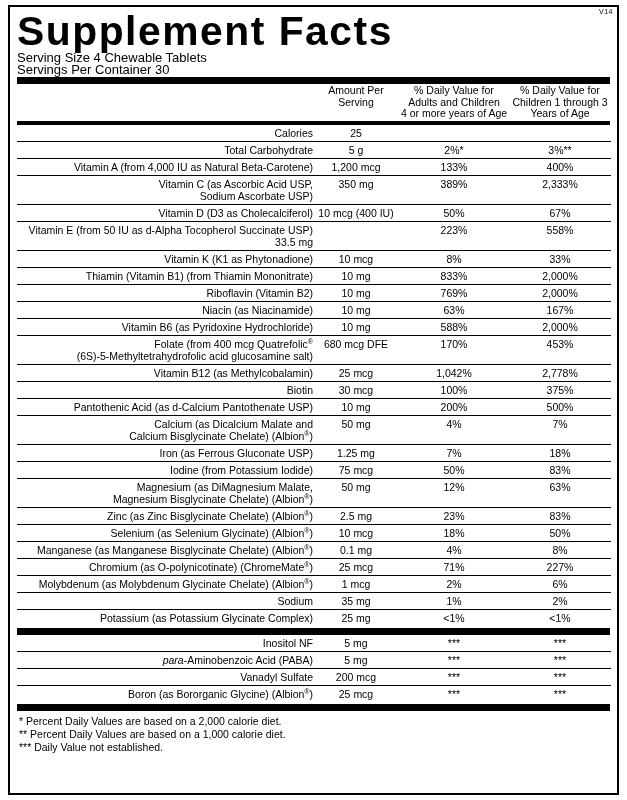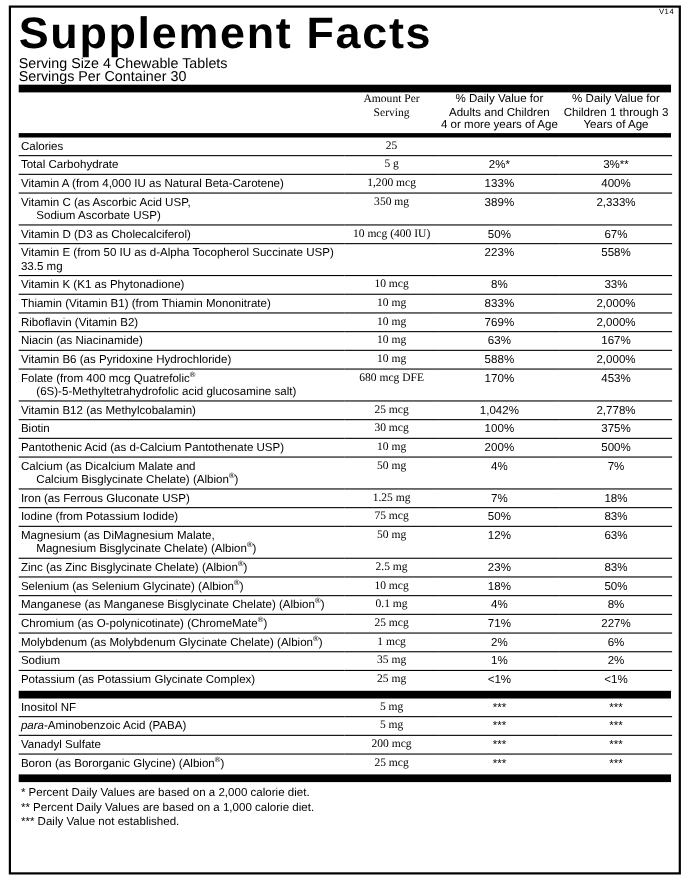--- a/index.html
+++ b/index.html
@@ -63,22 +63,22 @@
   table.facts {
     width: 100%;
     border-collapse: collapse;
     font-size: 10.5px;
     table-layout: fixed;
   }
   table.facts th, table.facts td {
     padding: 1px 0 1px 0;
     vertical-align: top;
   }
-  .col-name { width: 296px; text-align: left; padding-left: 2px !important; }
-  .col-amt  { width: 86px; text-align: center; font-family: Liberation Serif, serif; }
+  .col-name { width: 296px; text-align: right; padding-left: 2px !important; }
+  .col-amt  { width: 86px; text-align: center; }
   .col-dv1  { width: 110px; text-align: center; }
   .col-dv2  { width: 102px; text-align: center; }
 
   thead th {
     font-weight: normal;
     font-size: 10.5px;
     line-height: 11.5px;
     vertical-align: bottom;
     padding-bottom: 2px;
   }

